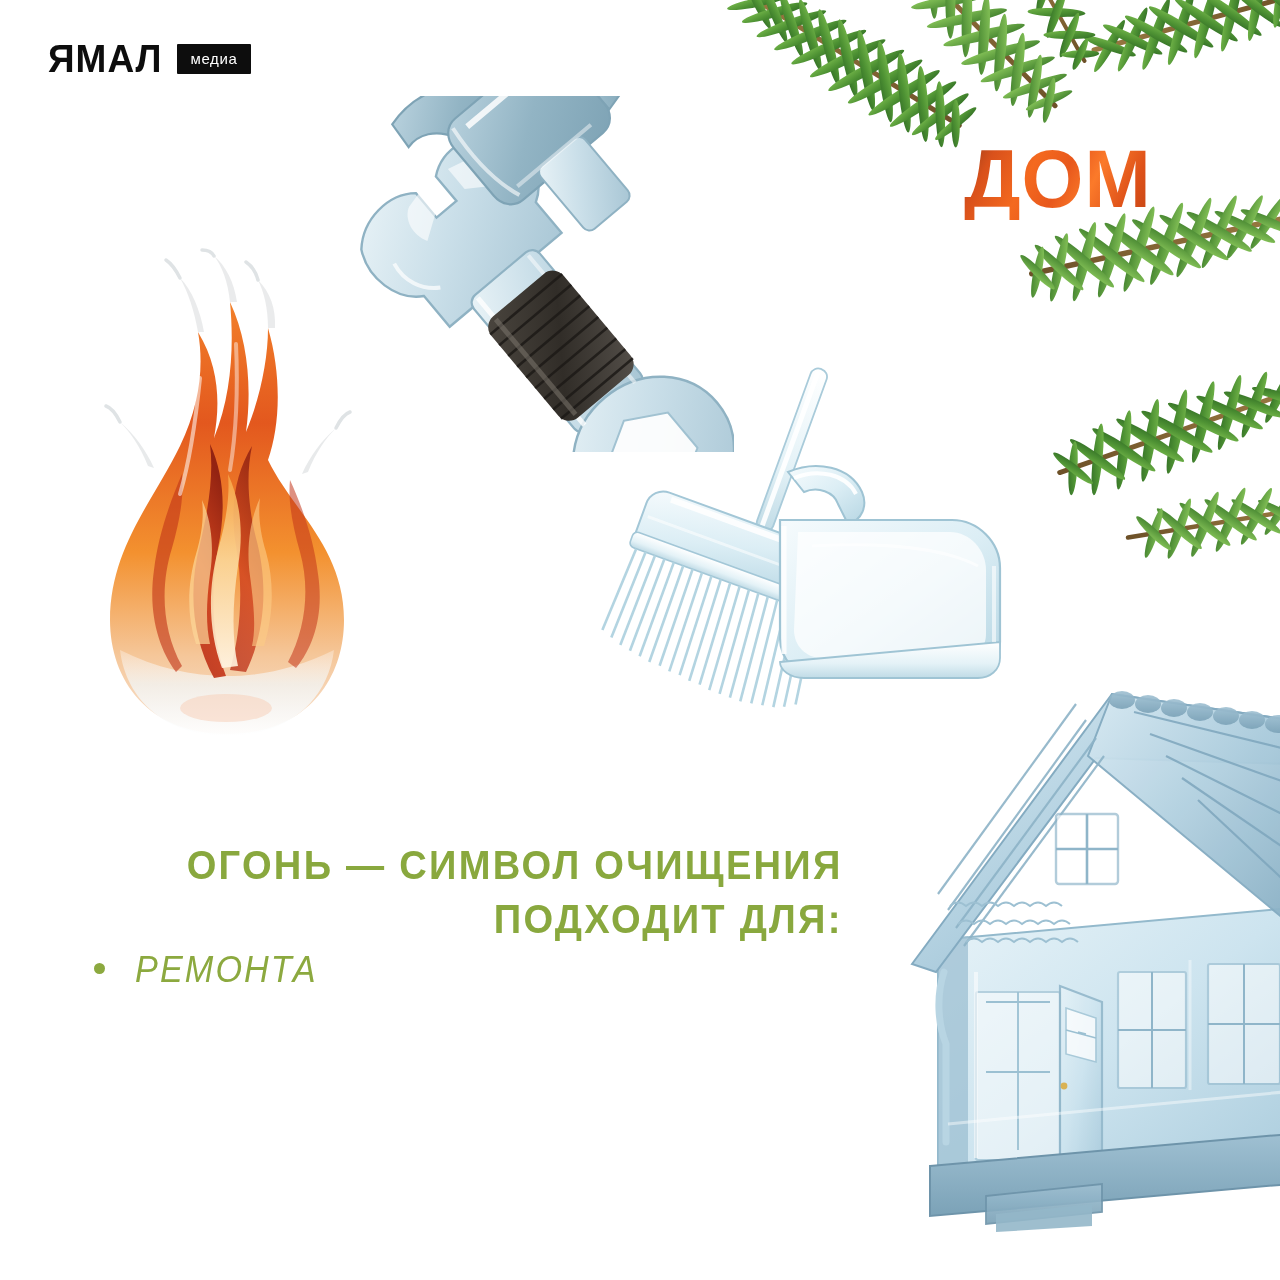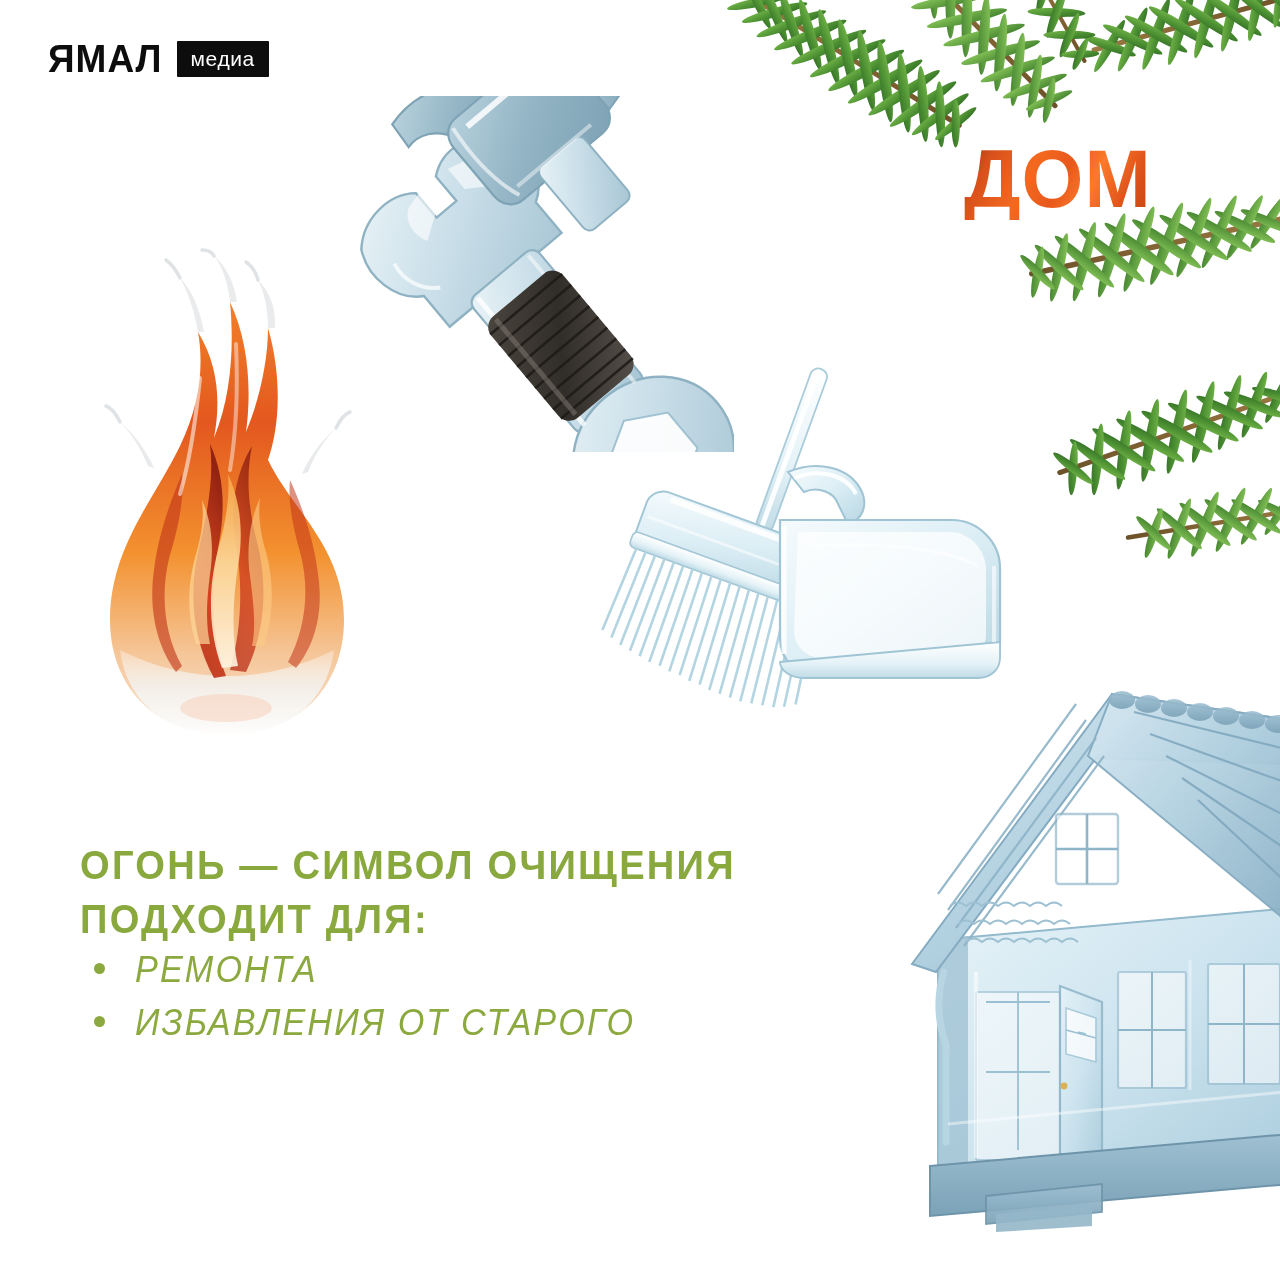--- a/index.html
+++ b/index.html
@@ -3,32 +3,32 @@
 <meta charset="utf-8">
 <title>Ямал Медиа — Дом</title>
 <style>
   html,body{margin:0;padding:0;}
   body{
     width:1280px;height:1280px;
     background:#ffffff;
     font-family:"Liberation Sans","DejaVu Sans",sans-serif;
     overflow:hidden;
   }
-  .canvas{position:relative;width:1280px;height:1280px;background:#fff;overflow:hidden;}
+  .canvas{position:relative;width:1280px;height:1280px;background:#fff;overflow:hidden;text-align:right;}
 
   
   .logo{position:absolute;left:48px;top:40px;display:flex;align-items:center;gap:14px;}
   .logo-word{
     font-family:"Liberation Sans","DejaVu Sans",sans-serif;
     font-weight:700;font-size:37px;letter-spacing:1px;color:#0d0d0d;
     line-height:1;transform:scaleY(1.05);
   }
   .logo-badge{
     background:#0d0d0d;color:#ffffff;
-    font-size:21px;font-weight:400;letter-spacing:.6px;
+    font-size:15px;font-weight:400;letter-spacing:.6px;
     padding:7px 14px 8px 14px;line-height:1;border-radius:1px;
   }
 
   
   .dom{
     position:absolute;left:961px;top:138px;
     font-weight:700;font-size:82px;letter-spacing:1px;line-height:1;
     background:linear-gradient(118deg,#8f3a1a 0%,#d9511b 16%,#f4691f 36%,#e8581c 52%,#fb7a2a 66%,#de5119 84%,#c24515 100%);
     -webkit-background-clip:text;background-clip:text;
     color:transparent;-webkit-text-fill-color:transparent;
@@ -560,20 +560,16 @@
   <div class="copy">
     <div class="headline">
       <span class="ln">ОГОНЬ — СИМВОЛ ОЧИЩЕНИЯ</span>
       <span class="ln">ПОДХОДИТ ДЛЯ:</span>
     </div>
     <ul class="bullets">
       <li>
         <span class="dot"></span>
         <span class="item">РЕМОНТА</span>
       </li>
-      <li>
-        <span class="dot"></span>
-        <span class="item">ИЗБАВЛЕНИЯ ОТ СТАРОГО</span>
-      </li>
     </ul>
   </div>
 
 </div>
 
 </body></html>

